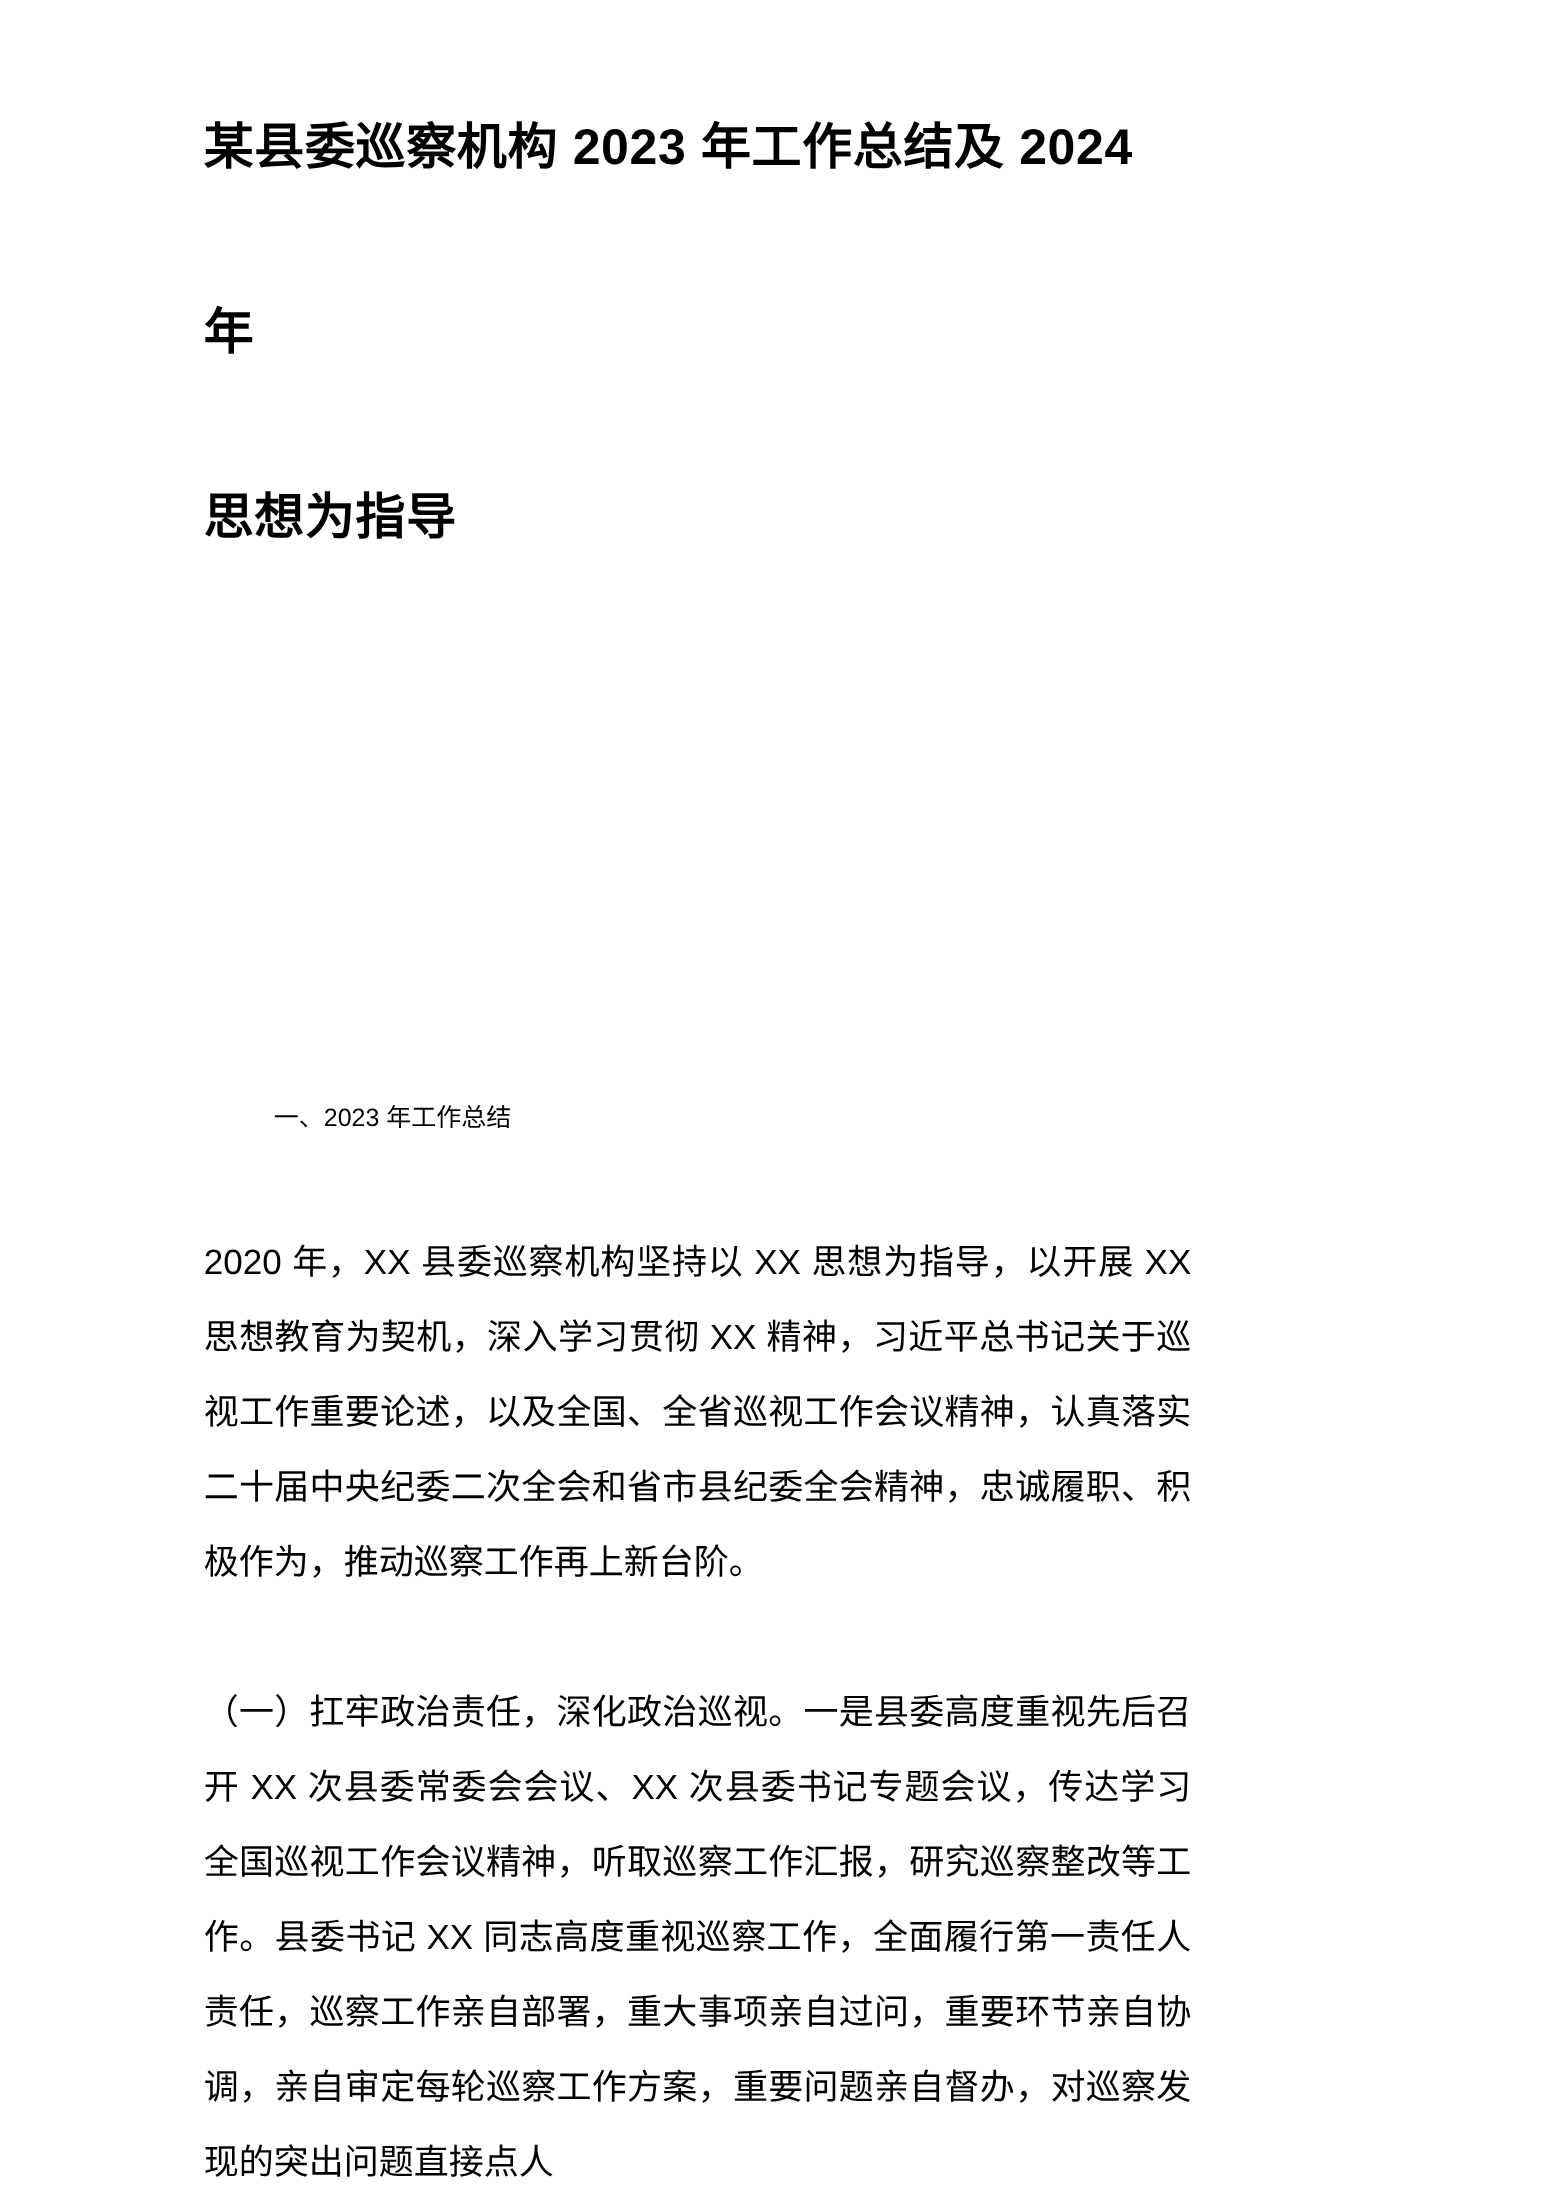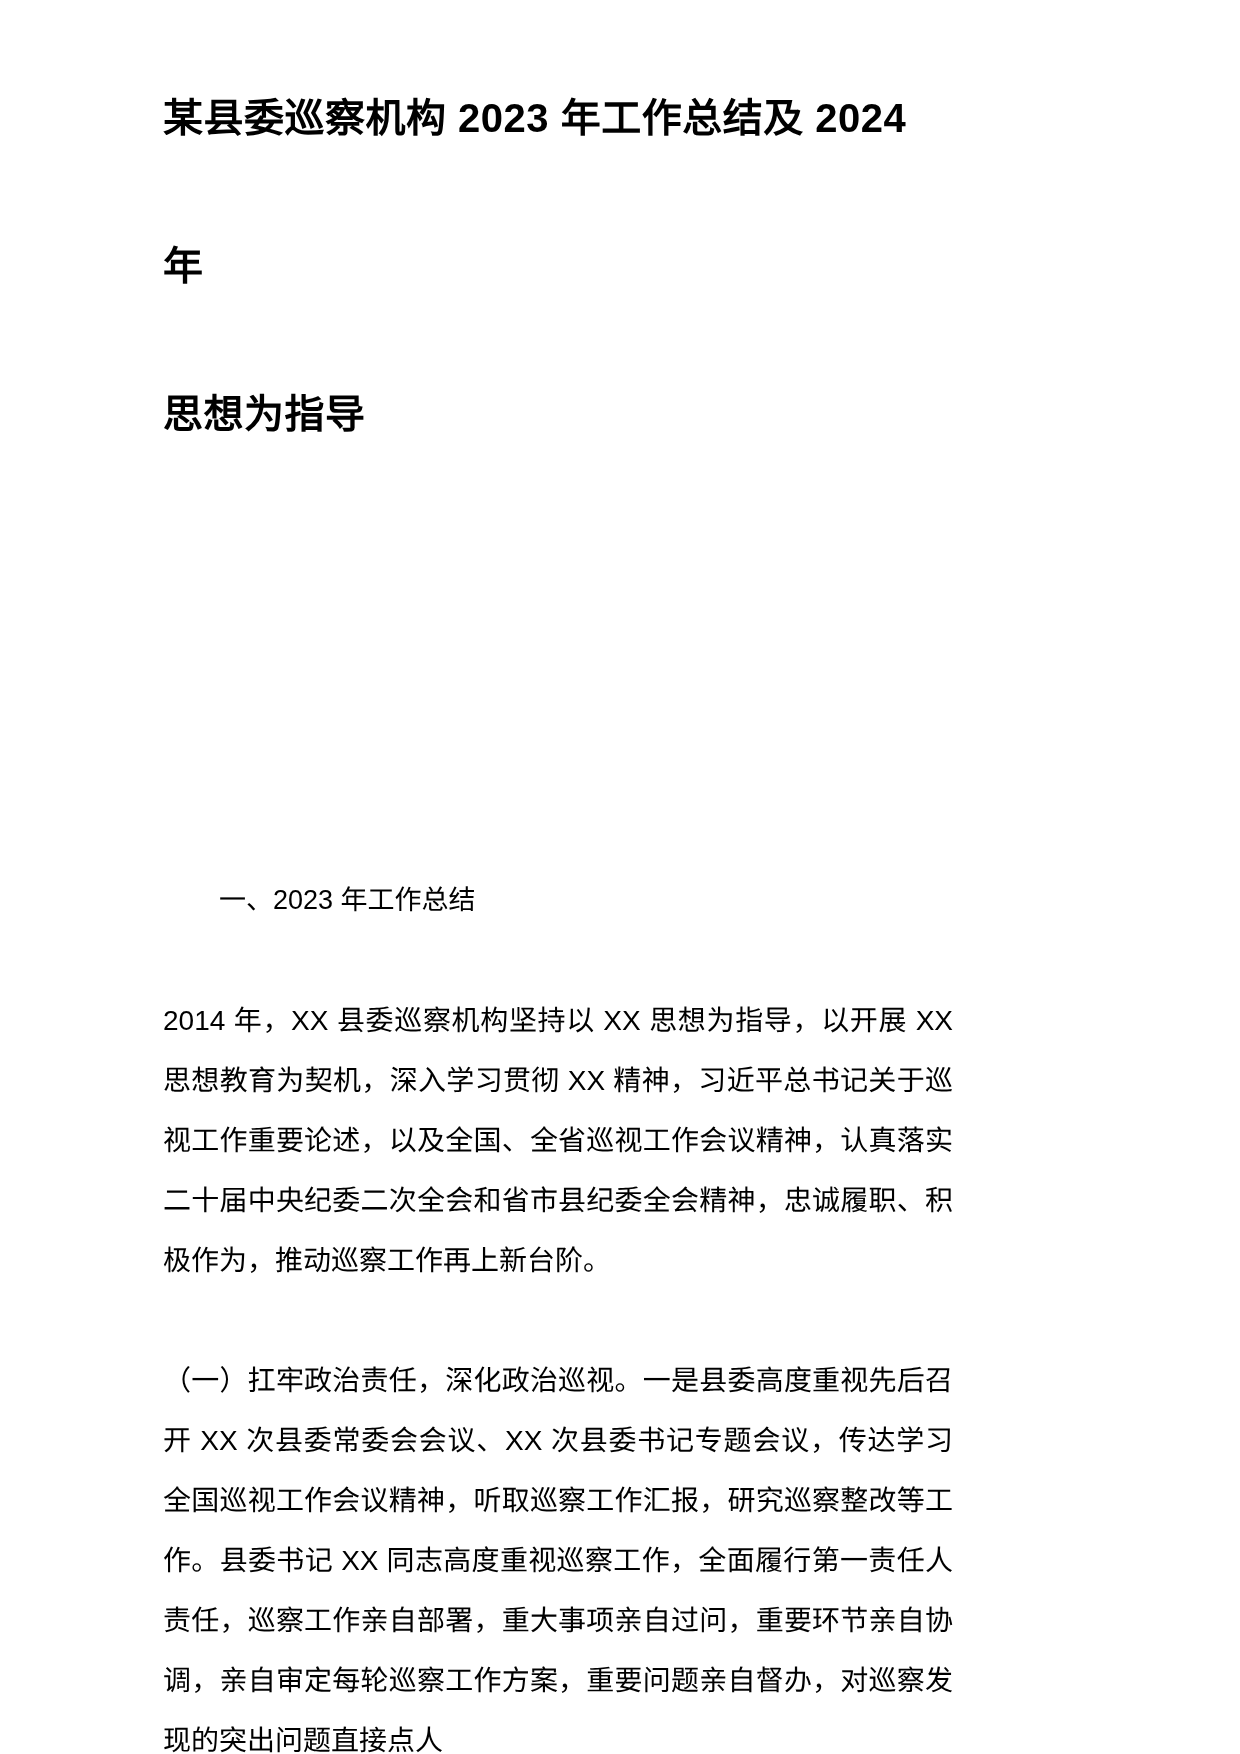--- a/index.html
+++ b/index.html
@@ -34,21 +34,21 @@
     letter-spacing: 0.5px;
     text-align: left;
     color: #000000;
   }
   .doc-title .title-line {
     display: block;
   }
   .section-heading {
     margin: 0;
     padding: 0;
-    font-size: 27px;
+    font-size: 20px;
     font-weight: normal;
     line-height: 1.5;
     text-indent: 56px;
     color: #000000;
   }
   .para-gap {
     height: 70px;
   }
   .body-para {
     margin: 0;
@@ -82,20 +82,20 @@
       <span class="title-line">某县委巡察机构 2023 年工作总结及 2024 年</span>
       <span class="title-line">思想为指导</span>
     </h1>
 
     <div class="pre-heading-spacer"></div>
 
     <h2 class="section-heading">一、2023 年工作总结</h2>
 
     <div class="para-gap"></div>
 
-    <p class="body-para first-para">2014 年，XX 县委巡察机构坚持以 XX 思想为指导，以开展 XX 思想教育为契机，深入学习贯彻 XX 精神，习近平总书记关于巡视工作重要论述，以及全国、全省巡视工作会议精神，认真落实二十届中央纪委二次全会和省市县纪委全会精神，忠诚履职、积极作为，推动巡察工作再上新台阶。</p>
+    <p class="body-para first-para">2020 年，XX 县委巡察机构坚持以 XX 思想为指导，以开展 XX 思想教育为契机，深入学习贯彻 XX 精神，习近平总书记关于巡视工作重要论述，以及全国、全省巡视工作会议精神，认真落实二十届中央纪委二次全会和省市县纪委全会精神，忠诚履职、积极作为，推动巡察工作再上新台阶。</p>
 
     <div class="para-spacer"></div>
 
     <p class="body-para sub-para">（一）扛牢政治责任，深化政治巡视。一是县委高度重视先后召开 XX 次县委常委会会议、XX 次县委书记专题会议，传达学习全国巡视工作会议精神，听取巡察工作汇报，研究巡察整改等工作。县委书记 XX 同志高度重视巡察工作，全面履行第一责任人责任，巡察工作亲自部署，重大事项亲自过问，重要环节亲自协调，亲自审定每轮巡察工作方案，重要问题亲自督办，对巡察发现的突出问题直接点人</p>
 
   </div>
 </div>
 
 </body></html>

